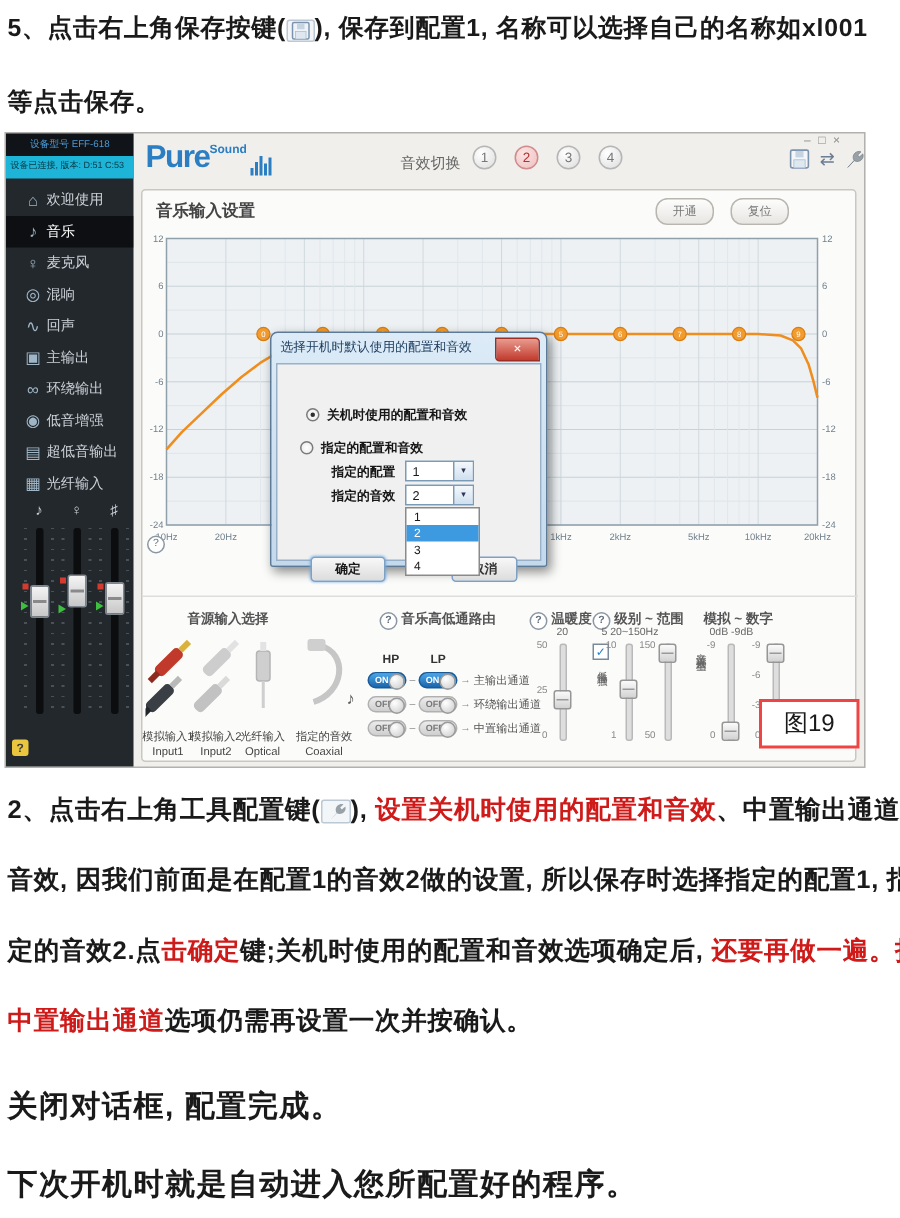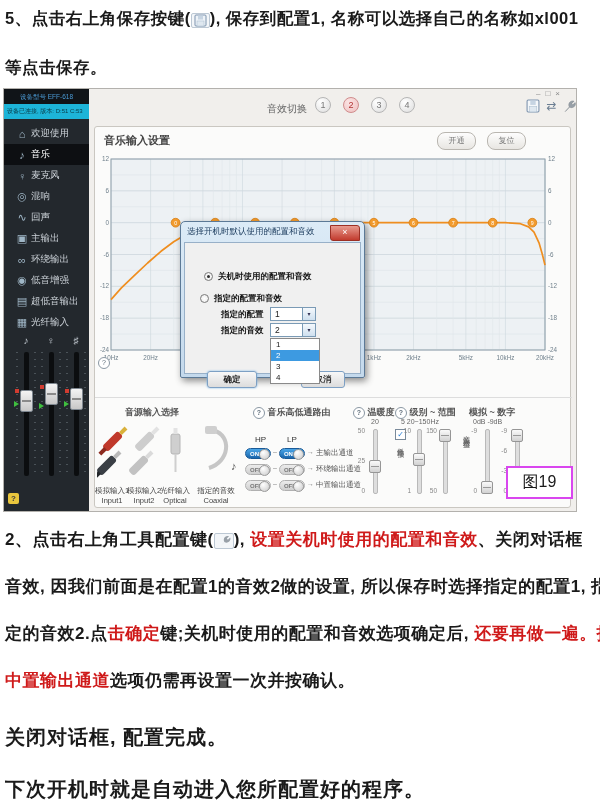--- a/index.html
+++ b/index.html
@@ -43,22 +43,22 @@
   .winctl{position:absolute;left:447px;top:0;font-size:8px;color:#8a8a8a;letter-spacing:5px;cursor:pointer}
   
   .panel{position:absolute;left:5px;top:37px;width:477px;height:382px;background:#fbfbfa;border:1px solid #cac7c1;border-radius:3px;box-sizing:border-box}
   .ptitle{position:absolute;left:9px;top:6px;font-size:11px;font-weight:700;color:#444}
   .pill{position:absolute;top:5px;width:37px;height:16px;border:1px solid #b9b6b0;border-radius:8px;background:linear-gradient(#fdfdfd,#e8e6e2);font-size:8px;color:#777;text-align:center;line-height:15px;cursor:pointer}
   .qmark{display:inline-block;width:10px;height:10px;border:1px solid #8a97a3;border-radius:50%;font-size:7px;line-height:10px;text-align:center;color:#5f6e7a;background:#fff}
   
   .bpanel{position:absolute;left:0;top:270px;width:477px;height:122px;border-top:1px solid #ddd}
   .btitle{position:absolute;font-size:9px;color:#555;font-weight:700;white-space:nowrap}
   .conn-lab{position:absolute;top:88px;font-size:7.5px;color:#444;text-align:center;line-height:10px}
-  .hl{position:absolute;top:37px;font-size:8px;font-weight:400;color:#333}
-  .route{position:absolute;display:flex;gap:2px;font-size:7px;color:#888}
+  .hl{position:absolute;top:37px;font-size:8px;font-weight:700;color:#333}
+  .route{position:absolute;display:flex;align-items:center;gap:2px;font-size:7px;color:#888}
   .tog{width:26px;height:11px;border-radius:6px;font-size:6px;font-weight:700;display:flex;align-items:center;justify-content:flex-start;padding-left:4px;box-sizing:border-box;cursor:pointer;position:relative}
   .tog .knob{position:absolute;right:0px;top:0px;width:11px;height:11px;border-radius:50%;background:radial-gradient(circle at 35% 30%,#fff,#c9c9c9);border:1px solid #9a9a9a;box-sizing:border-box}
   .tog.on{background:linear-gradient(#4aa6e8,#1a66ad);color:#fff;border:1px solid #1a5a97}
   .tog.off{background:linear-gradient(#ececec,#cfcfcf);color:#777;border:1px solid #b0b0b0}
   .dest{font-size:7.5px;color:#555;white-space:nowrap}
   .sval{position:absolute;font-size:7px;color:#666;white-space:nowrap}
   .stick{position:absolute;font-size:6.5px;color:#888;width:14px;text-align:right;white-space:nowrap}
   .strack{position:absolute;width:5px;height:65px;background:#dedede;border:1px solid #b9b9b9;border-radius:2px;box-sizing:border-box}
   .sthumb{position:absolute;width:12px;height:13px;background:linear-gradient(#fafafa,#d2d2d2);border:1px solid #969696;border-radius:2px;box-sizing:border-box;cursor:pointer}
   .sthumb::after{content:"";position:absolute;left:1px;right:1px;top:5px;height:1px;background:#999}
@@ -74,21 +74,21 @@
   .radio.sel::after{content:"";position:absolute;left:2px;top:2px;width:3px;height:3px;border-radius:50%;background:#2f2f2f}
   .dsel{position:absolute;width:46px;height:14px;background:#fff;border:1px solid #7a9ab5;font-size:8.5px;line-height:13px;padding-left:4px;box-sizing:border-box;cursor:pointer}
   .dsel .arr{position:absolute;right:0;top:0;width:12px;height:12px;background:linear-gradient(#f4f8fc,#cfe0ef);border-left:1px solid #7a9ab5;font-size:6px;line-height:12px;text-align:center;color:#335}
   .dlist{position:absolute;left:88px;top:112px;width:48px;background:#fff;border:1px solid #8a8a8a;z-index:3}
   .dlist div{height:11px;font-size:8px;line-height:11px;padding-left:5px;cursor:pointer}
   .dlist .lsel{background:#3d9ae1;color:#fff}
   .dbtn{position:absolute;height:17px;background:linear-gradient(#f8f8f8,#dcdcdc);border:1px solid #7da0c4;border-radius:3px;font-size:8.5px;font-weight:700;text-align:center;line-height:15px;cursor:pointer;box-sizing:border-box}
   .dbtn.ok{left:22px;top:128px;width:50px;box-shadow:0 0 2px #6fb1e8}
   .dbtn.cancel{left:116px;top:128px;width:44px;z-index:1;color:#333}
   
-  .fig19{position:absolute;left:506px;top:466px;width:67px;height:33px;background:#fff;border:2px solid #d946ef;box-sizing:border-box;display:flex;align-items:center;justify-content:center;font-size:16px;z-index:30}
+  .fig19{position:absolute;left:506px;top:466px;width:67px;height:33px;background:#fff;border:2px solid #ef4444;box-sizing:border-box;display:flex;align-items:center;justify-content:center;font-size:16px;z-index:30}
 </style>
 </head>
 <body>
 
 <div class="docline" style="top:8px">
   <span>5、点击右上角保存按键(</span><span class="inline-btn"><svg width="13" height="13" viewBox="0 0 13 13">
         <rect x="1" y="1" width="11" height="11" rx="1" fill="#eef3f8" stroke="#7d93ad"></rect>
         <rect x="4" y="1.5" width="5" height="4" fill="#c6d4e2"></rect>
         <rect x="3" y="7" width="7" height="5" fill="#dfe8f0" stroke="#a9bccd" stroke-width="0.5"></rect>
       </svg></span><span>), 保存到配置1, 名称可以选择自己的名称如xl001</span>
@@ -161,20 +161,23 @@
     <div class="fgreen" style="left:10px;top:312px"></div>
     <div class="fgreen" style="left:35px;top:314px"></div>
     <div class="fgreen" style="left:60px;top:312px"></div>
     <div class="fthumb" style="left:16px;top:301px"></div>
     <div class="fthumb" style="left:41px;top:294px"></div>
     <div class="fthumb" style="left:66px;top:299px"></div>
     <div class="sb-help">?</div>
   </div>
 
   <div class="main">
+    <div class="logo">
+      <span>Pure</span><span class="sup">Sound</span><span class="bars"><i style="height:5px"></i><i style="height:9px"></i><i style="height:13px"></i><i style="height:8px"></i><i style="height:12px"></i></span>
+    </div>
     <div class="sw-label">音效切换</div>
     <div class="preset" style="left:226px">1</div>
     <div class="preset active" style="left:254px">2</div>
     <div class="preset" style="left:282px">3</div>
     <div class="preset" style="left:310px">4</div>
 
     <div class="toolico" style="left:436px"><svg width="14" height="14" viewBox="0 0 13 13">
           <rect x="1" y="1" width="11" height="11" rx="1" fill="#f4f7fa" stroke="#7d93ad"></rect>
           <rect x="4" y="1.5" width="5" height="4" fill="#c6d4e2"></rect>
           <rect x="3" y="7" width="7" height="5" fill="#dfe8f0" stroke="#a9bccd" stroke-width="0.5"></rect>
@@ -428,21 +431,21 @@
       <div>4</div>
     </div>
   </div>
 </div>
 
 <div class="fig19">图19</div>
 
 <div class="docline p2line" style="top:528px">
   <span>2、点击右上角工具配置键(</span><span class="inline-btn"><svg width="14" height="14" viewBox="0 0 14 14">
         <path d="M3.2 12.6 L7.4 8.0 C6.4 6.4 6.6 4.3 8.0 3.0 C9.1 2.0 10.7 1.7 12.0 2.2 L9.8 4.4 L10.9 5.7 L13.2 3.6 C13.7 4.9 13.4 6.5 12.3 7.5 C11.0 8.8 9.0 9.0 7.5 8.1 L3.2 12.6 Z" fill="#98a0a8"></path>
-      </svg></span><span>), </span><span class="red">设置关机时使用的配置和音效</span><span>、关闭对话框</span>
+      </svg></span><span>), </span><span class="red">设置关机时使用的配置和音效</span><span>、中置输出通道</span>
 </div>
 <div class="docline p2line" style="top:575px">音效, 因我们前面是在配置1的音效2做的设置, 所以保存时选择指定的配置1, 指</div>
 <div class="docline p2line" style="top:622px">
   <span>定的音效2.点</span><span class="red">击确定</span><span>键;关机时使用的配置和音效选项确定后, </span><span class="red">还要再做一遍。指</span>
 </div>
 <div class="docline p2line" style="top:669px">
   <span class="red">中置输出通道</span><span>选项仍需再设置一次并按确认。</span>
 </div>
 <div class="docline closing" style="top:724px">关闭对话框, 配置完成。</div>
 <div class="docline closing" style="top:776px">下次开机时就是自动进入您所配置好的程序。</div>

